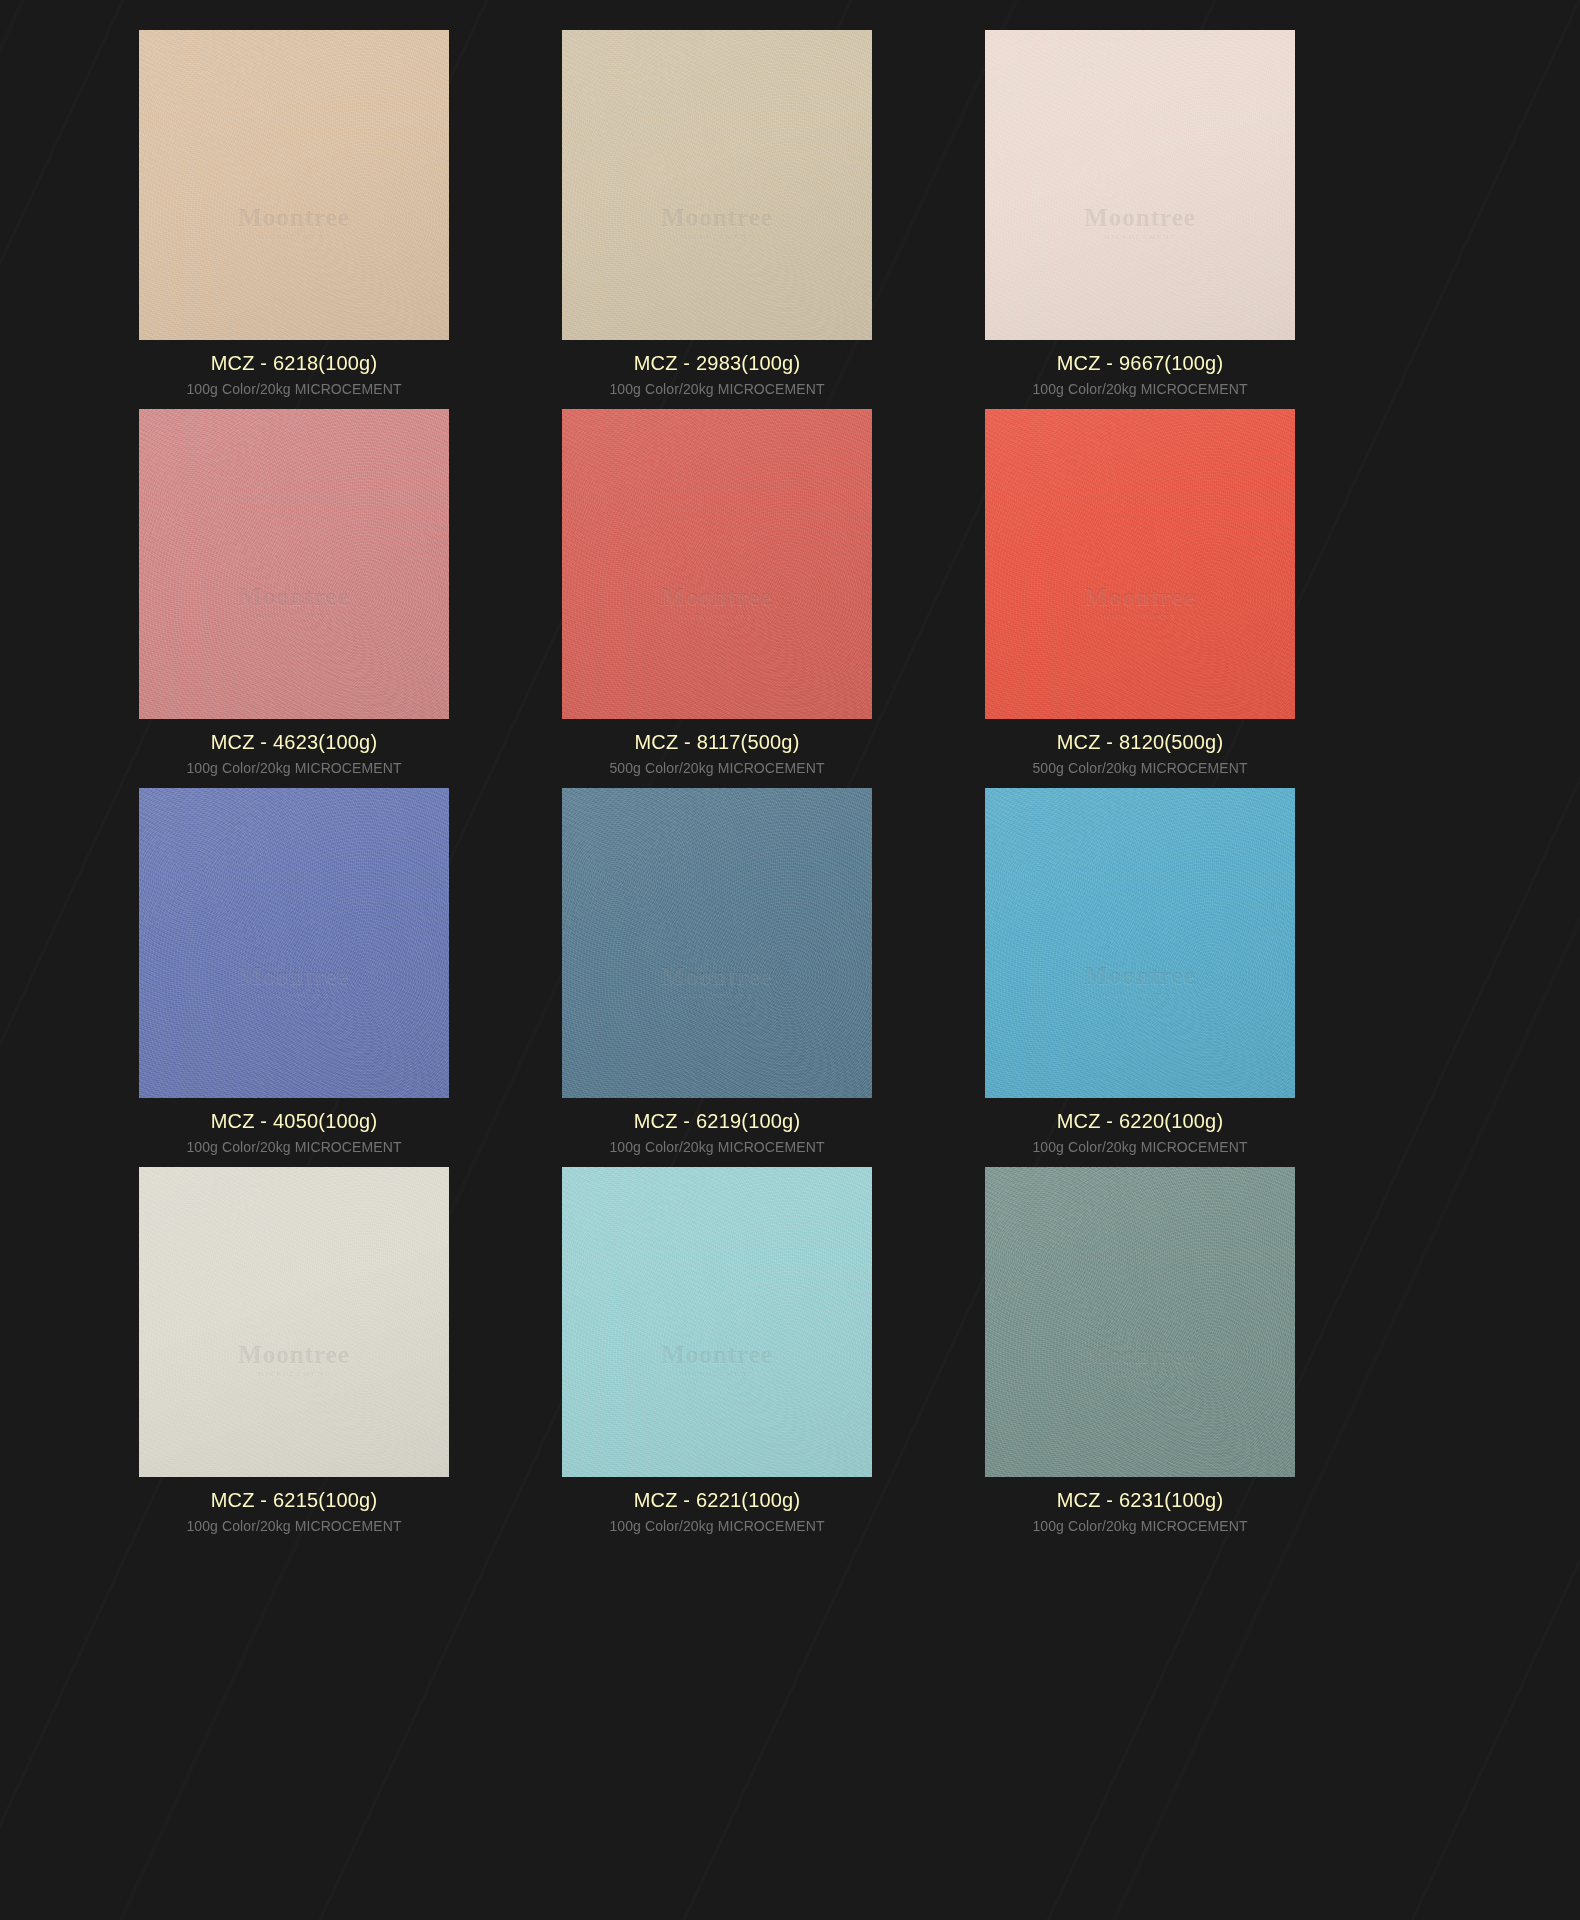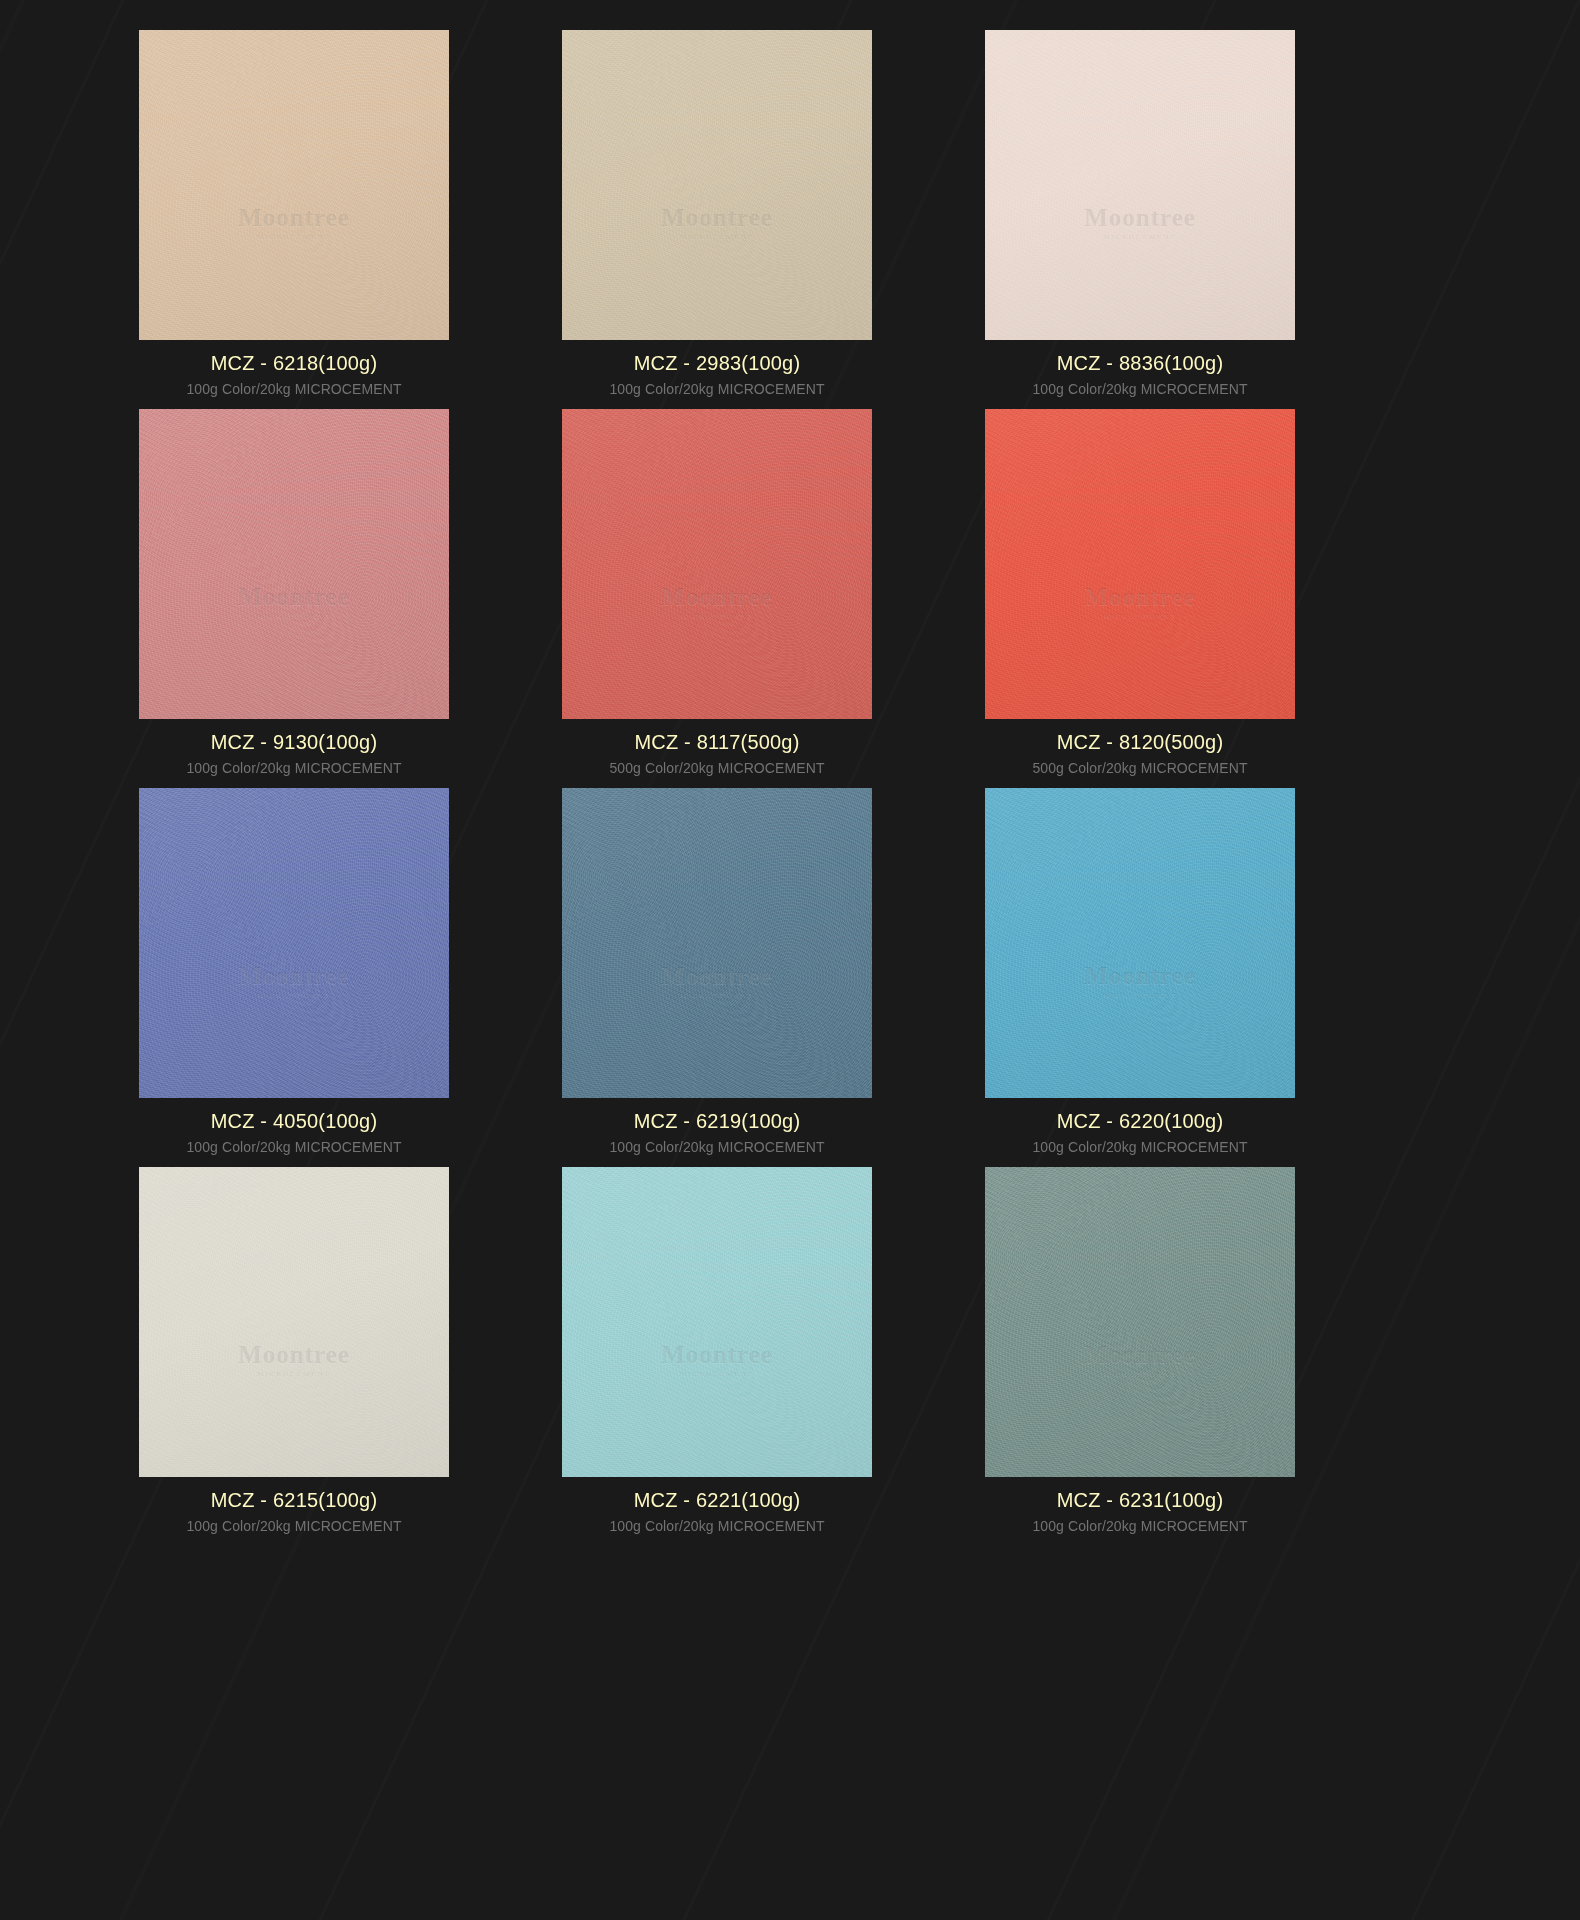--- a/index.html
+++ b/index.html
@@ -159,30 +159,30 @@
       <div class="swatch-caption">
         <div class="swatch-code">MCZ - 2983(100g)</div>
         <div class="swatch-desc">100g Color/20kg MICROCEMENT</div>
       </div>
     </div>
     <div class="swatch-card">
       <div class="swatch-chip" style="background-color: rgb(236, 220, 211);">
         <div class="chip-watermark"><span>Moontree</span><span class="wm-sub">MICROCEMENT</span></div>
       </div>
       <div class="swatch-caption">
-        <div class="swatch-code">MCZ - 8836(100g)</div>
+        <div class="swatch-code">MCZ - 9667(100g)</div>
         <div class="swatch-desc">100g Color/20kg MICROCEMENT</div>
       </div>
     </div>
     <div class="swatch-card">
       <div class="swatch-chip" style="background-color: rgb(209, 140, 139);">
         <div class="chip-watermark"><span>Moontree</span><span class="wm-sub">MICROCEMENT</span></div>
       </div>
       <div class="swatch-caption">
-        <div class="swatch-code">MCZ - 9130(100g)</div>
+        <div class="swatch-code">MCZ - 4623(100g)</div>
         <div class="swatch-desc">100g Color/20kg MICROCEMENT</div>
       </div>
     </div>
     <div class="swatch-card">
       <div class="swatch-chip" style="background-color: rgb(214, 104, 95);">
         <div class="chip-watermark"><span>Moontree</span><span class="wm-sub">MICROCEMENT</span></div>
       </div>
       <div class="swatch-caption">
         <div class="swatch-code">MCZ - 8117(500g)</div>
         <div class="swatch-desc">500g Color/20kg MICROCEMENT</div>

